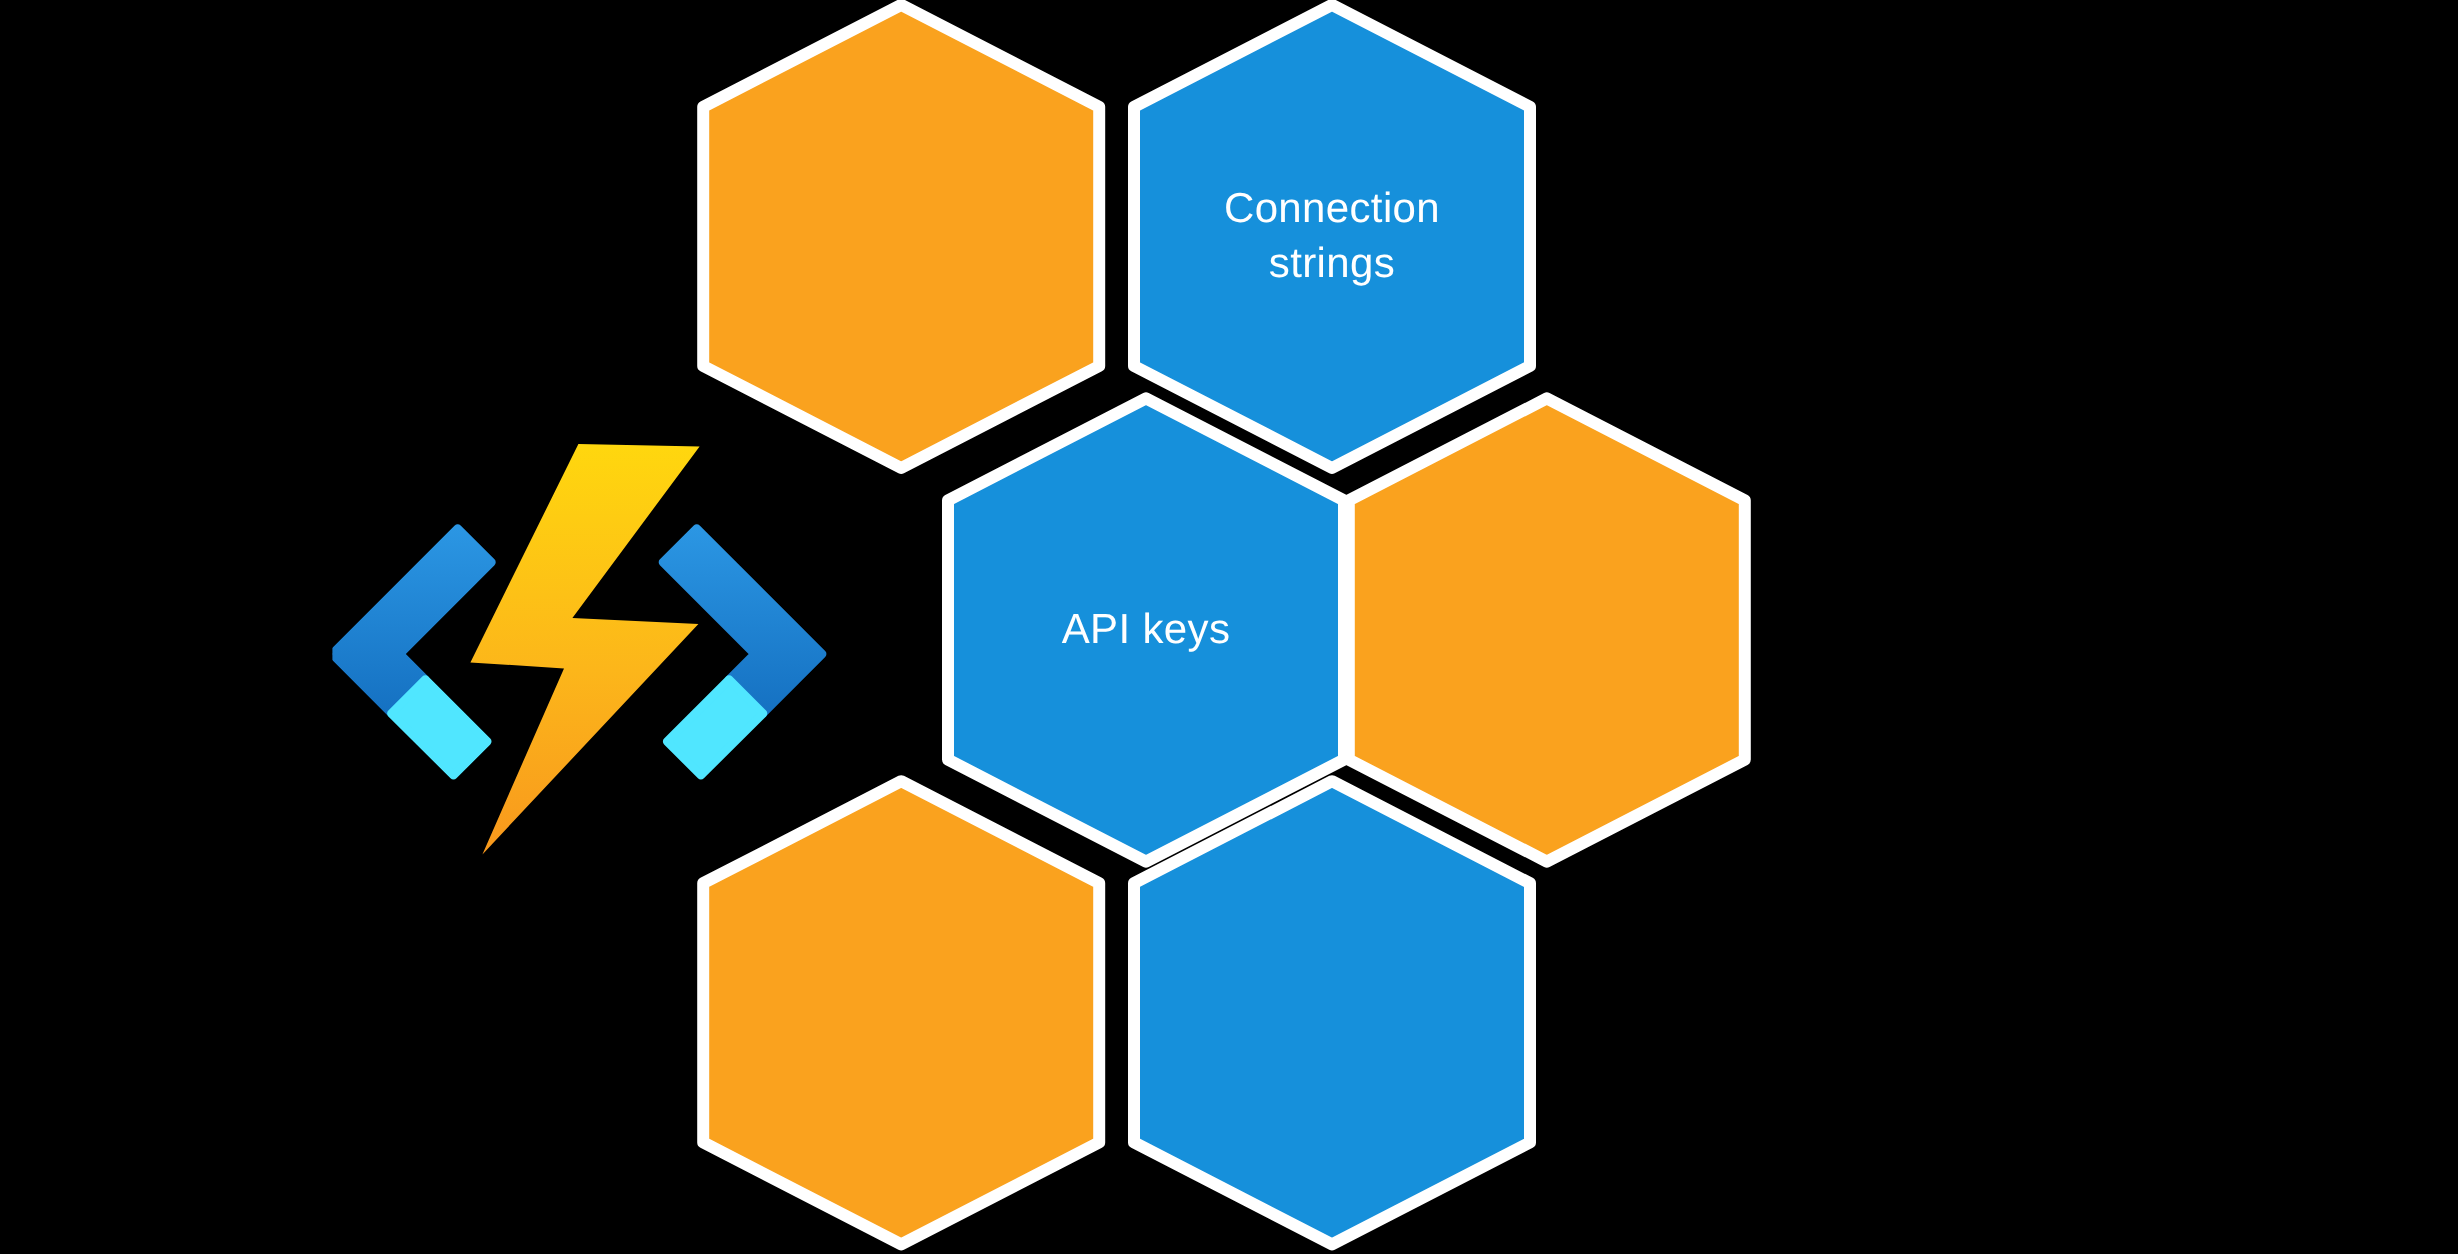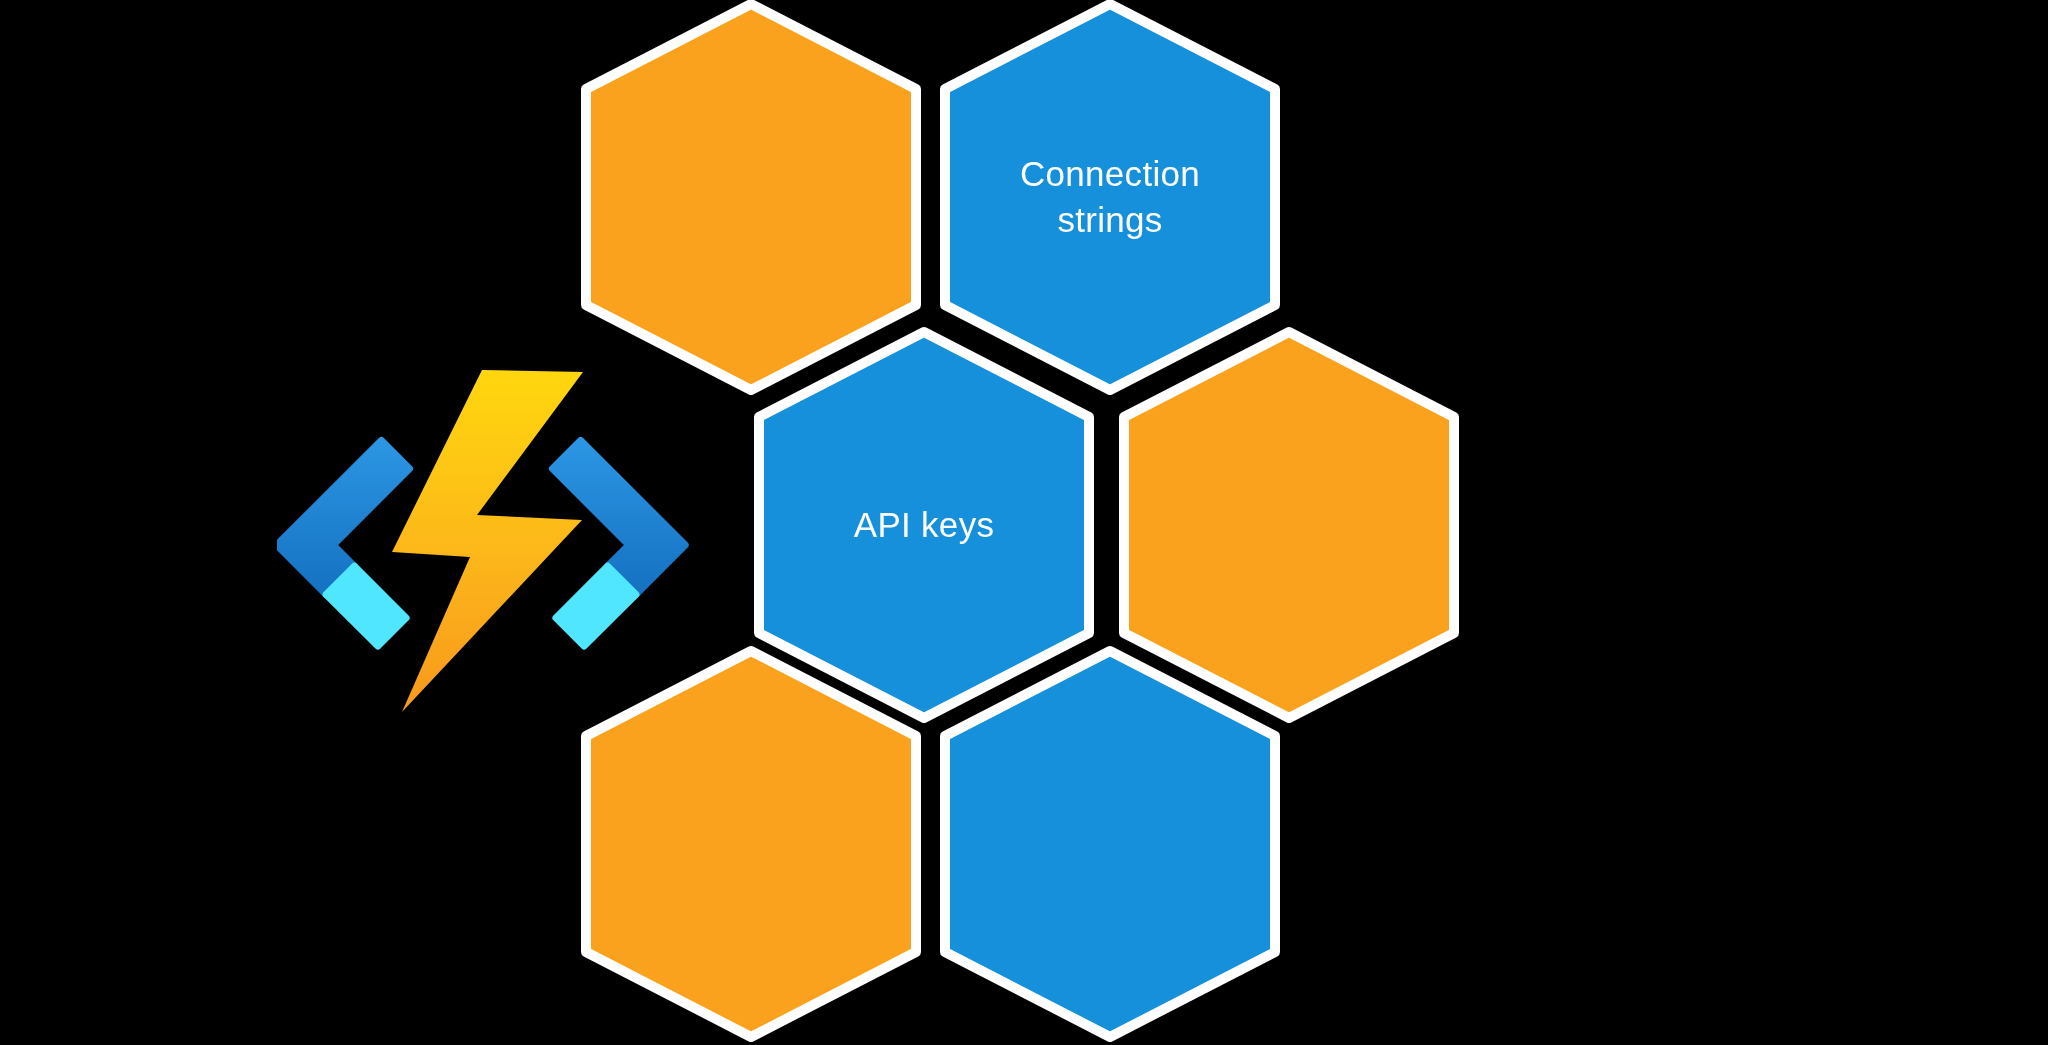--- a/index.html
+++ b/index.html
@@ -53,21 +53,21 @@
     color: #FFFFFF;
     font-size: 35px;
     line-height: 46px;
     font-weight: 500;
     white-space: pre-line;
     letter-spacing: 0.3px;
   }
   
   .hex-1 { left: 574px; top: -8px; }
   .hex-2 { left: 933px; top: -8px; }
-  .hex-3 { left: 747px; top: 320px; }
+  .hex-3 { left: 778px; top: 320px; }
   .hex-4 { left: 1112px; top: 320px; }
   .hex-5 { left: 574px; top: 639px; }
   .hex-6 { left: 933px; top: 639px; }
 </style>
 </head>
 <body>
 
 <div class="canvas">
 
   <svg class="logo" viewBox="0 0 420 380">

